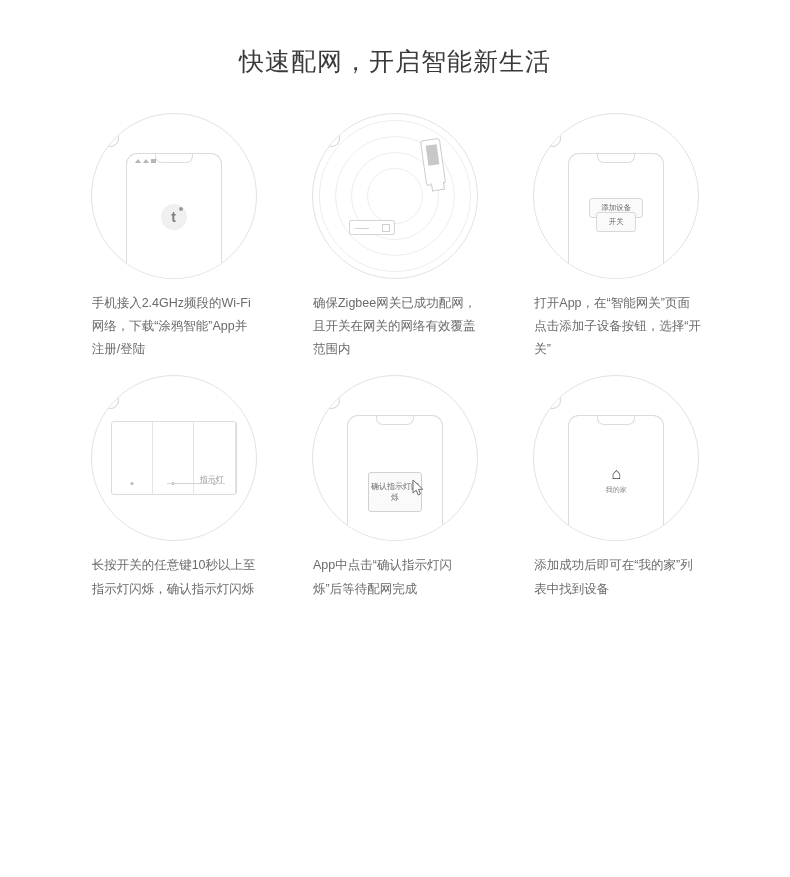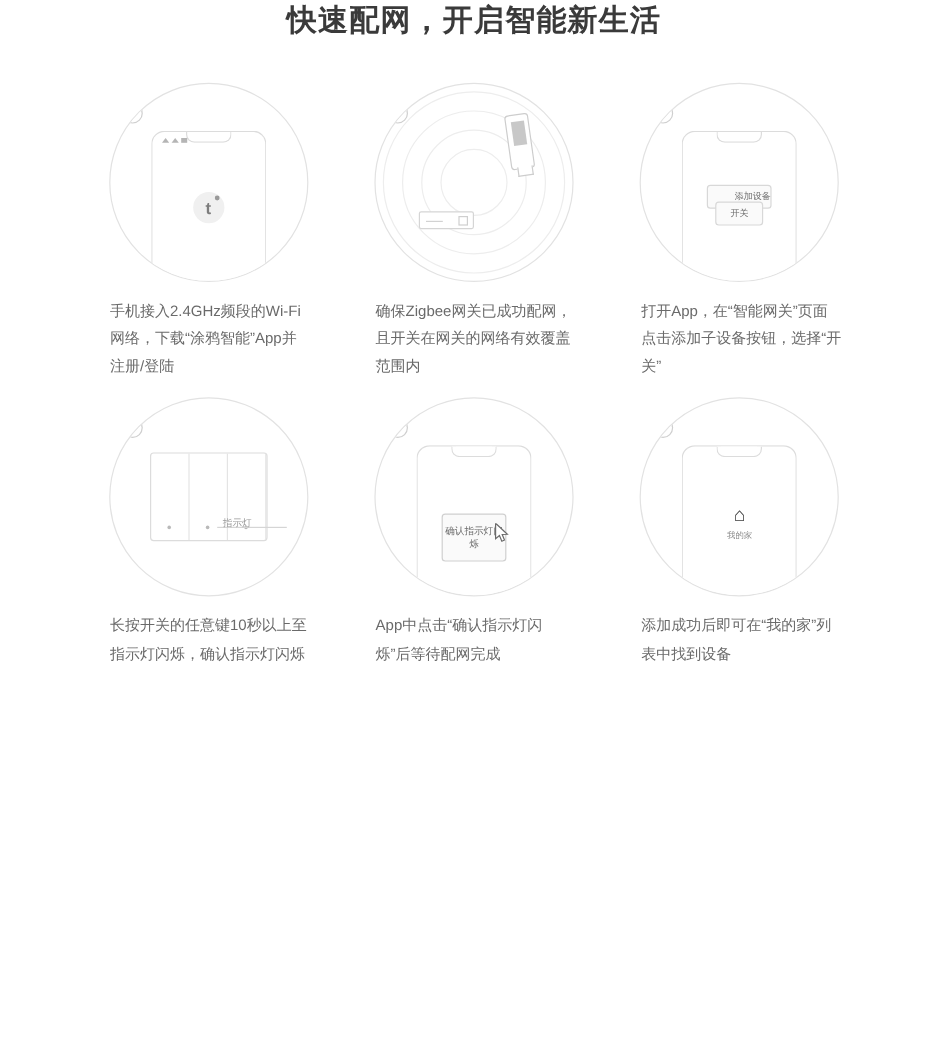--- a/index.html
+++ b/index.html
@@ -16,23 +16,24 @@
   }
   .page {
     position: relative;
     width: 790px;
     height: 877px;
   }
   
   .main-title {
     text-align: center;
     font-size: 25px;
-    font-weight: bold;
+    font-weight: normal;
     color: #3a3a3a;
     letter-spacing: 1px;
+    padding-top: 44px;
     line-height: 1.4;
   }
   
   .steps {
     margin-top: 34px;
     padding: 0 70px;
     display: grid;
     grid-template-columns: repeat(3, 1fr);
     grid-row-gap: 14px;
     grid-column-gap: 14px;
@@ -151,21 +152,21 @@
     transform: translateX(-50%);
     border: 1px solid #d8d8d8;
     border-radius: 3px;
     background: #fafafa;
     font-size: 7.5px;
     color: #6b6b6b;
     padding: 4px 0;
     width: 54px;
     text-align: center;
   }
-  .ph-btn.b1 { top: 44px; text-align: right; }
+  .ph-btn.b1 { top: 44px; }
   .ph-btn.b2 { top: 58px; width: 40px; }
   
   .ph-btn.confirm {
     top: 56px;
     width: 54px;
     padding: 8px 0;
     font-size: 8px;
     border-color: #d0d0d0;
   }
   .cursor {
@@ -249,21 +250,21 @@
   }
   .sw-device .ln {
     position: absolute;
     left: 5px; top: 7px;
     width: 14px; height: 1px;
     background: #d2d2d2;
   }
   
   .panel {
     position: relative;
-    width: 98px;
+    width: 126px;
     height: 74px;
     border: 1px solid #dcdcdc;
     border-radius: 3px;
     background: #fff;
     display: flex;
   }
   .panel .key {
     flex: 1;
     border-right: 1px solid #e4e4e4;
     position: relative;

